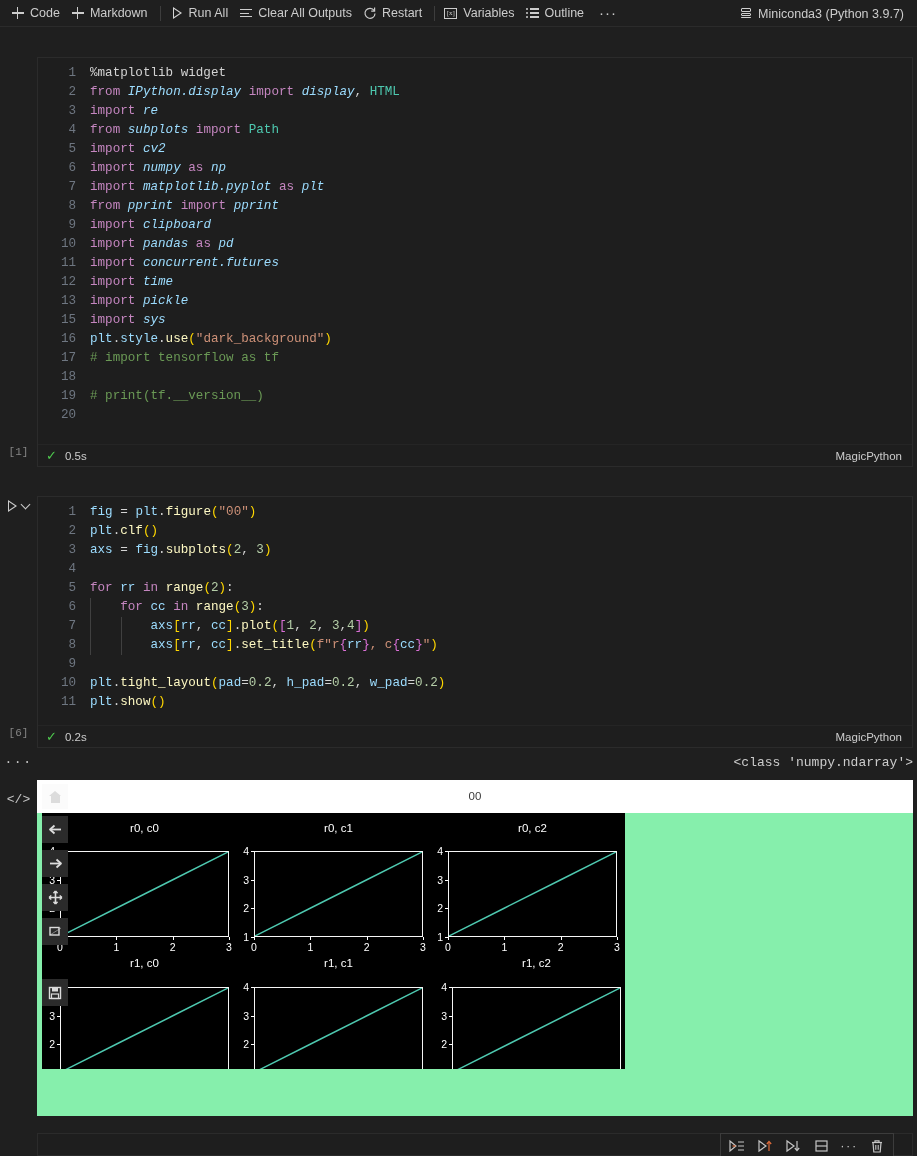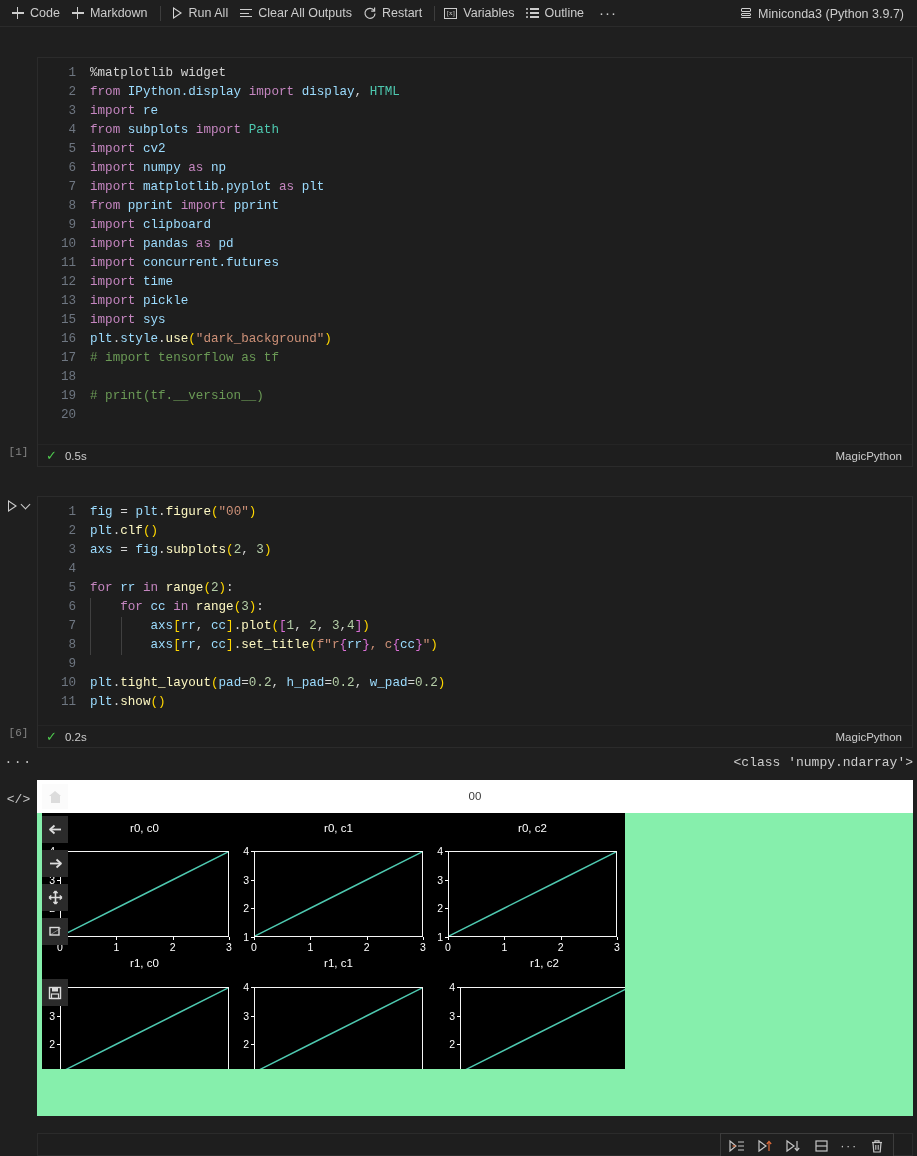--- a/index.html
+++ b/index.html
@@ -113,21 +113,21 @@
     width: 52px; flex: 0 0 52px; text-align: right; padding-right: 14px;
     color: #6e7681;
   }
   .ctext { color: #d4d4d4; position: relative; }
   .indent-guide {
     position: absolute; top: 0; bottom: 0; width: 1px; background: #404040;
   }
 
   
   .t-key   { color: #c586c0; }  
-  .t-mod   { color: #9cdcfe; }
+  .t-mod   { color: #9cdcfe; font-style: italic; }
   .t-plain { color: #d4d4d4; }
   .t-cls   { color: #4ec9b0; }
   .t-str   { color: #ce9178; }
   .t-com   { color: #6a9955; }
   .t-fn    { color: #fef9c3; }
   .t-num   { color: #b5cea8; }
   .t-op    { color: #d4d4d4; }
   .t-p1    { color: #ffd700; }
   .t-p2    { color: #da70d6; }
   .t-var   { color: #9cdcfe; }
@@ -546,21 +546,21 @@
             </svg>
           </div>
           <div class="tick-y" style="left: 190px; width: 17px; top: 260px;">1</div>
           <div class="tickmark-y" style="left: 209px; top: 231.333px;"></div>
           <div class="tick-y" style="left: 190px; width: 17px; top: 231.333px;">2</div>
           <div class="tickmark-y" style="left: 209px; top: 202.667px;"></div>
           <div class="tick-y" style="left: 190px; width: 17px; top: 202.667px;">3</div>
           <div class="tickmark-y" style="left: 209px; top: 174px;"></div>
           <div class="tick-y" style="left: 190px; width: 17px; top: 174px;">4</div>
         </div>
-        <div class="subplot" style="left: 12px; top: 0px; width: 100%; height: 100%; padding-left: 40px;">
+        <div class="subplot" style="left: 4px; top: 0px; width: 100%; height: 100%; padding-left: 40px;">
           <div class="sp-title" style="left: 406px; width: 169px; top: 144px;">r1, c2</div>
           <div class="sp-frame" style="left: 406px; top: 174px; width: 169px; height: 86px;">
             <svg class="sp-line" viewBox="0 0 167 84" preserveAspectRatio="none">
       <polyline points="0.00,84.00 55.67,56.00 111.33,28.00 167.00,0.00" fill="none" stroke="#4ec9b0" stroke-width="1.4" vector-effect="non-scaling-stroke"></polyline>
             </svg>
           </div>
           <div class="tick-y" style="left: 384px; width: 17px; top: 260px;">1</div>
           <div class="tickmark-y" style="left: 403px; top: 231.333px;"></div>
           <div class="tick-y" style="left: 384px; width: 17px; top: 231.333px;">2</div>
           <div class="tickmark-y" style="left: 403px; top: 202.667px;"></div>

